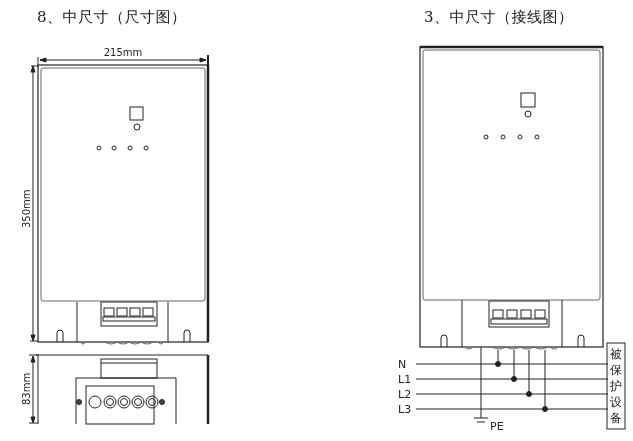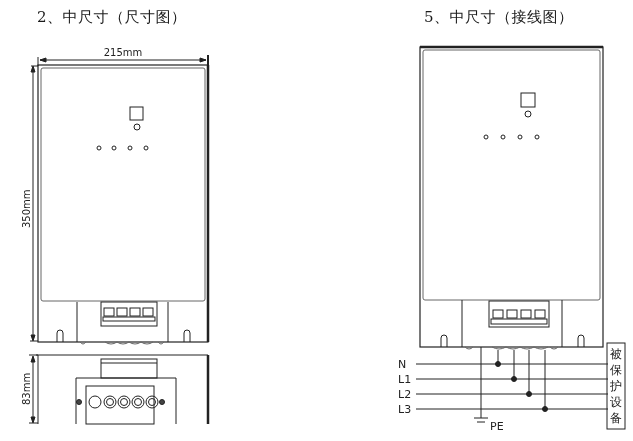--- a/index.html
+++ b/index.html
@@ -9,22 +9,22 @@
   #t-left { left:37px; top:8px; }
   #t-right { left:424px; top:8px; }
   svg { position:absolute; left:0; top:0; }
   .dimtxt { font-family:"DejaVu Sans", sans-serif; font-size:10px; fill:#222; }
   .lbl { font-family:"DejaVu Sans", sans-serif; font-size:11px; fill:#222; }
   .cn { font-family:"DejaVu Sans", sans-serif; font-size:12px; fill:#222; }
 </style>
 </head>
 <body>
 
-<div class="title" id="t-left">2、中尺寸（尺寸图）</div>
-<div class="title" id="t-right">5、中尺寸（接线图）</div>
+<div class="title" id="t-left">8、中尺寸（尺寸图）</div>
+<div class="title" id="t-right">3、中尺寸（接线图）</div>
 
 <svg width="633" height="441" viewBox="0 0 633 441">
   <g stroke="#222" fill="none" stroke-width="1">
 
     <g>
 
       <line x1="38" y1="57" x2="38" y2="66"></line>
       <line x1="208" y1="55" x2="208" y2="66" stroke-width="2"></line>
       <line x1="40" y1="60" x2="206" y2="60"></line>
       <polygon points="40,60 46,58 46,62" fill="#222"></polygon>

